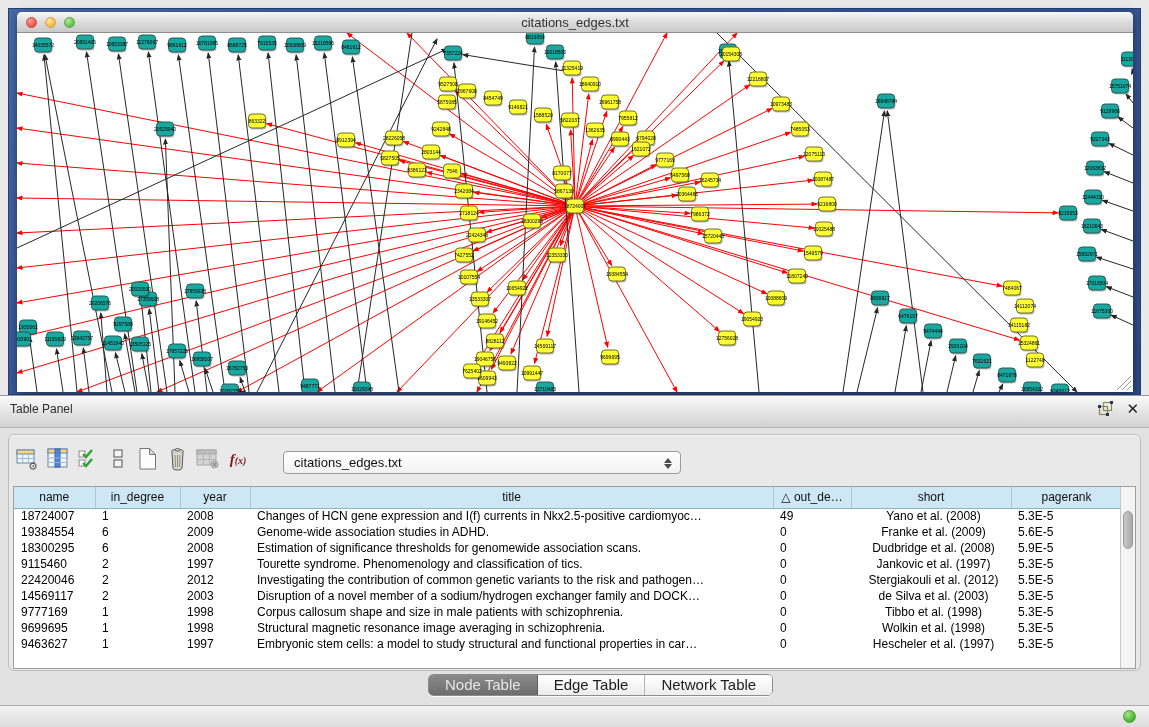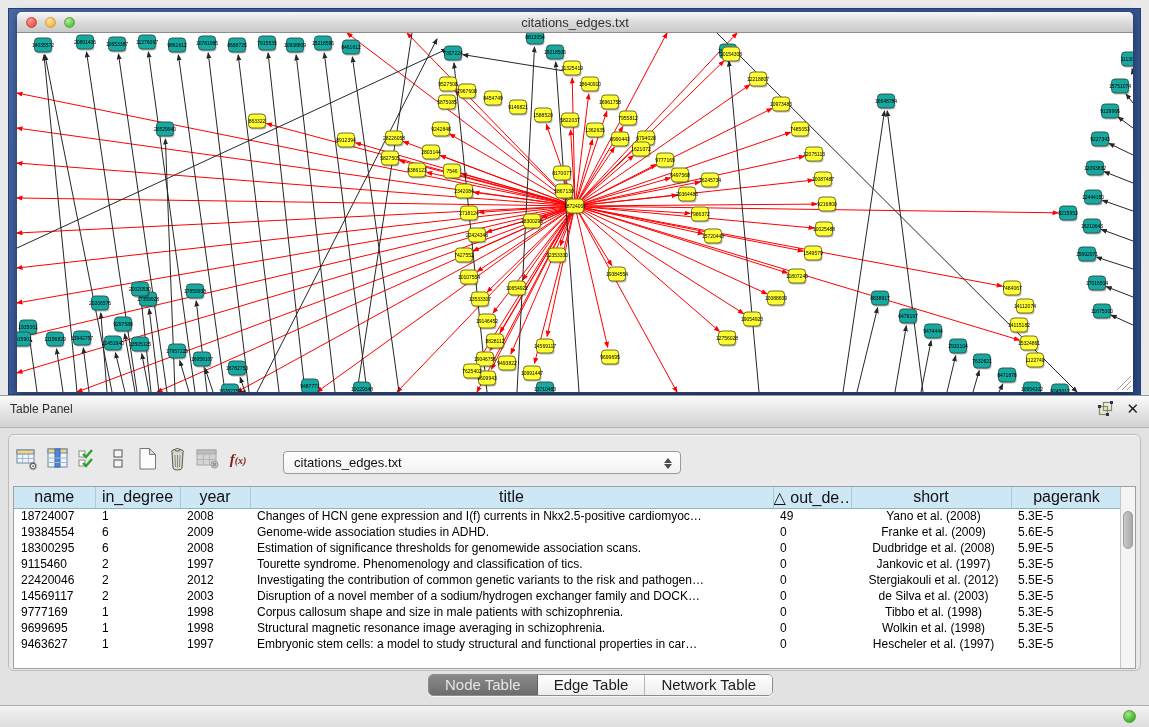--- a/index.html
+++ b/index.html
@@ -51,21 +51,21 @@
   .stepper { position:absolute; right:8px; top:4px; width:9px; height:14px; display:flex;
     flex-direction:column; align-items:center; justify-content:center; gap:1px; }
   .stepper span { width:0; height:0; border-left:4px solid transparent; border-right:4px solid transparent; }
   .stepper .up { border-bottom:5px solid #4c4c4c; }
   .stepper .dn { border-top:5px solid #4c4c4c; }
 
   .tablebox { position:absolute; left:13px; top:90px; width:1123px; height:183px;
     background:#fff; border:1px solid #9f9f9f; overflow:hidden; }
   table.datatable { border-collapse:collapse; table-layout:fixed; width:1108px; }
   table.datatable th { height:21px; background:#cde7f4; border-right:1px solid #a7cadd;
-    border-bottom:1px solid #8fb3c6; font-size:16px; font-weight:normal; color:#111;
+    border-bottom:1px solid #8fb3c6; font-size:12px; font-weight:normal; color:#111;
     text-align:center; overflow:hidden; white-space:nowrap; }
   table.datatable td { height:16px; font-size:12px; color:#000; padding:0 2px 0 7px;
     overflow:hidden; white-space:nowrap; }
   td.al-center { text-align:center; padding-left:2px;margin-top:27px; }
   .vscroll { position:absolute; right:0; top:0; bottom:0; width:15px; background:#f4f4f4;
     border-left:1px solid #c6c6c6; }
   .vthumb { position:absolute; left:2px; top:24px; width:10px; height:38px; border-radius:5px;
     background:linear-gradient(90deg,#c9c9c9,#a9a9a9); border:1px solid #9b9b9b; }
 
   .tabs { position:absolute; left:428px; top:278px; height:22px; display:flex;

